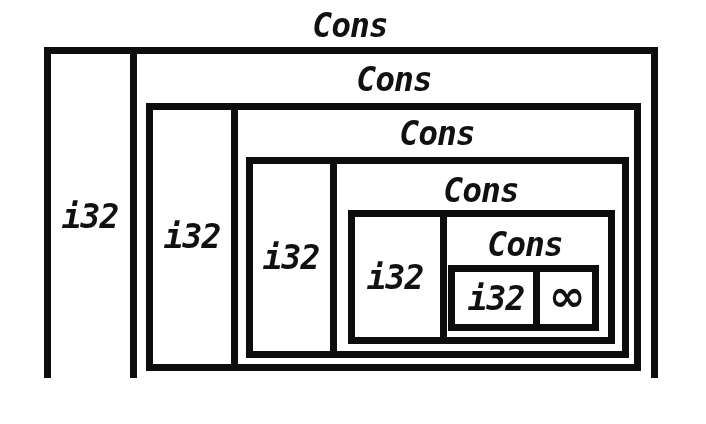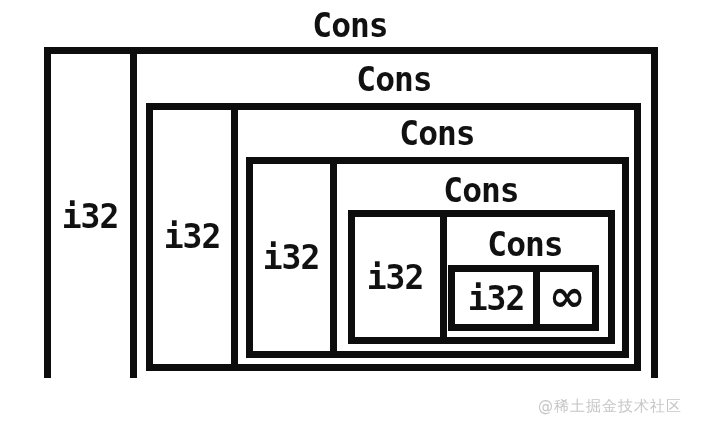--- a/index.html
+++ b/index.html
@@ -8,20 +8,21 @@
     --wm:#c6c6c6;
   }
   html,body{margin:0;padding:0;background:var(--bg);}
   .stage{
     position:relative;
     width:693px;height:424px;
     background:var(--bg);
     overflow:hidden;
     font-family:"DejaVu Sans Mono","Liberation Mono",monospace;
     color:#111;
+    font-style:italic;
   }
   .box{
     position:absolute;
     border:7px solid var(--line);
     box-sizing:border-box;
     background:transparent;
   }
   .box.open-bottom{border-bottom:none;}
   .divider{
     position:absolute;
@@ -112,14 +113,13 @@
   <div class="box" id="box4"></div>
   <div class="divider" id="div4"></div>
   <div class="val" id="val4">i32</div>
 
   <div class="lbl" id="lbl5">Cons</div>
   <div class="box" id="box5"></div>
   <div class="divider" id="div5"></div>
   <div class="val" id="val5">i32</div>
   <div class="val inf" id="valInf">∞</div>
 
-  <div class="watermark">@稀土掘金技术社区</div>
 </div>
 
 </body></html>

